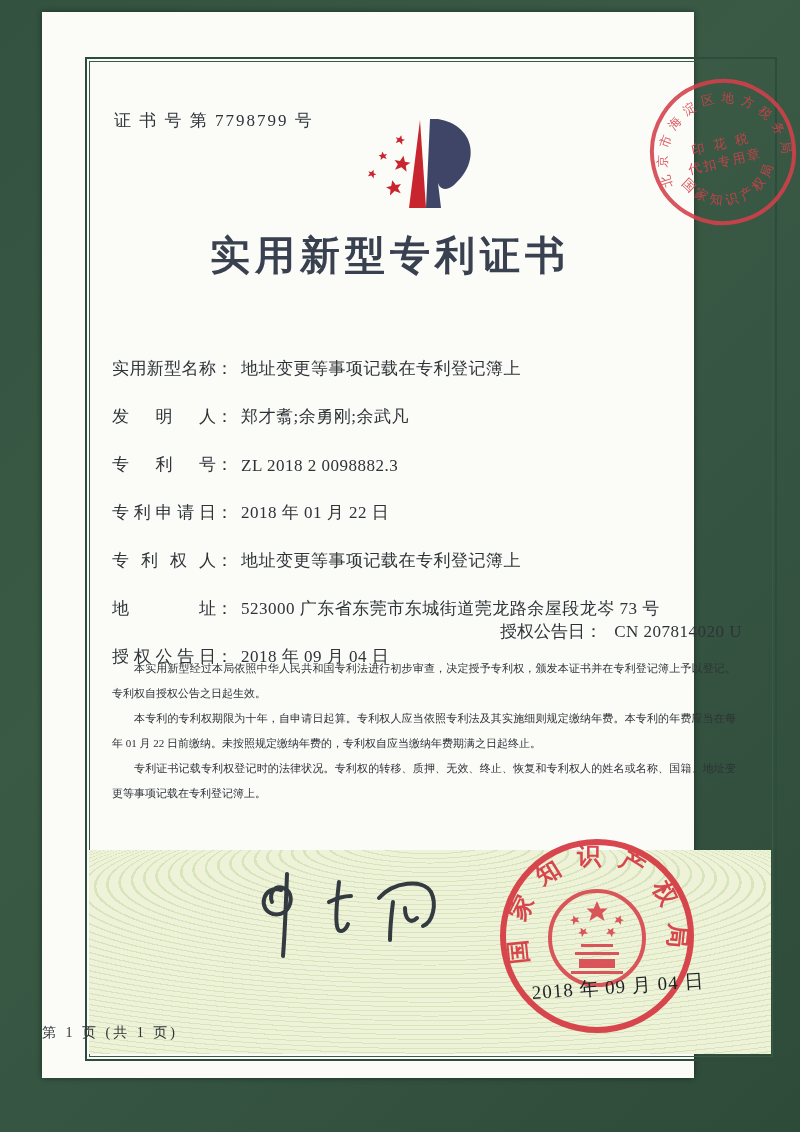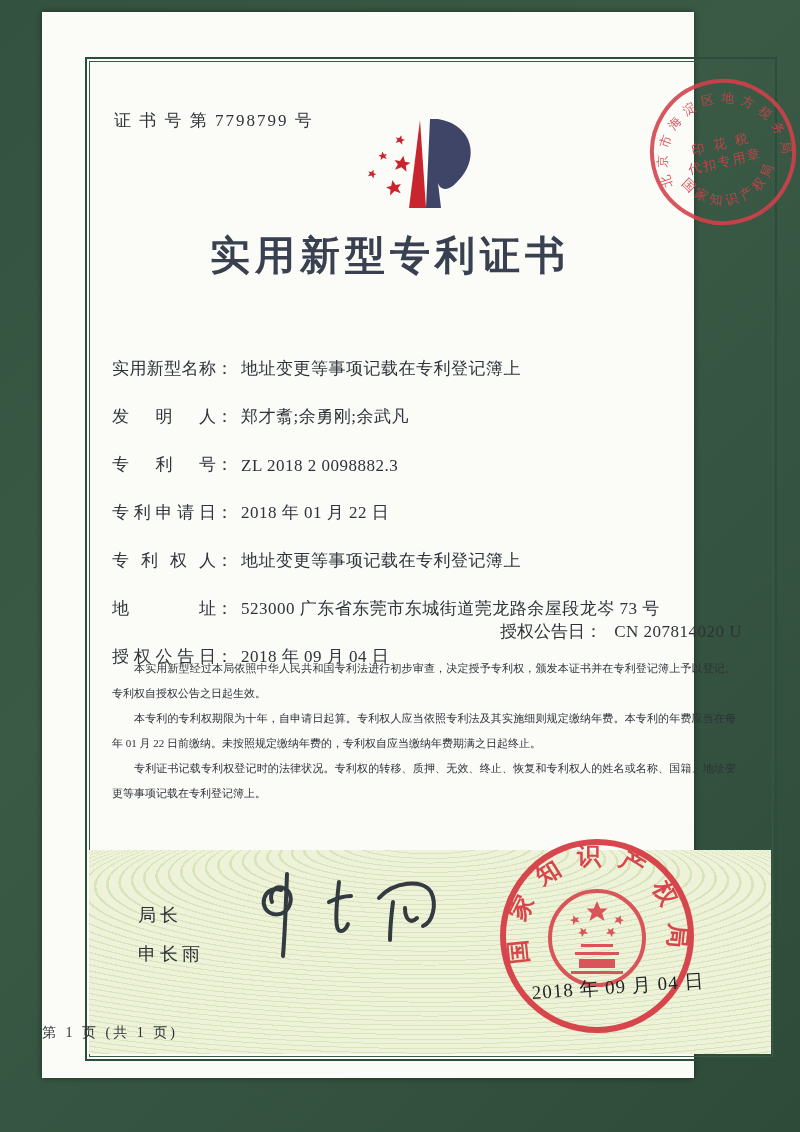--- a/index.html
+++ b/index.html
@@ -151,24 +151,20 @@
       </span>
     </div>
   </div>
 
   <div class="paras">
     <p>本实用新型经过本局依照中华人民共和国专利法进行初步审查，决定授予专利权，颁发本证书并在专利登记簿上予以登记。专利权自授权公告之日起生效。</p>
     <p>本专利的专利权期限为十年，自申请日起算。专利权人应当依照专利法及其实施细则规定缴纳年费。本专利的年费应当在每年 01 月 22 日前缴纳。未按照规定缴纳年费的，专利权自应当缴纳年费期满之日起终止。</p>
     <p>专利证书记载专利权登记时的法律状况。专利权的转移、质押、无效、终止、恢复和专利权人的姓名或名称、国籍、地址变更等事项记载在专利登记簿上。</p>
   </div>
 
-  <div class="director">
-    <div>局长</div>
-    <div class="name">申长雨</div>
-  </div>
 
   <svg class="signature" width="210" height="100" viewBox="0 0 210 100">
     <g fill="none" stroke="#333a40" stroke-width="4" stroke-linecap="round" stroke-linejoin="round">
       <path d="M34,22 C16,16 10,42 26,46 C44,50 50,24 36,20 C27,17 22,26 25,34"></path>
       <path d="M40,6 C39,34 38,64 36,88"></path>
       <path d="M92,14 C90,32 88,48 90,58 C91,66 98,64 101,56"></path>
       <path d="M82,34 C90,30 98,28 104,28"></path>
       <path d="M132,30 C146,14 176,10 184,24 C190,36 186,54 176,58"></path>
       <path d="M146,34 C144,50 143,62 143,72"></path>
       <path d="M158,40 C158,52 164,56 170,50"></path>

